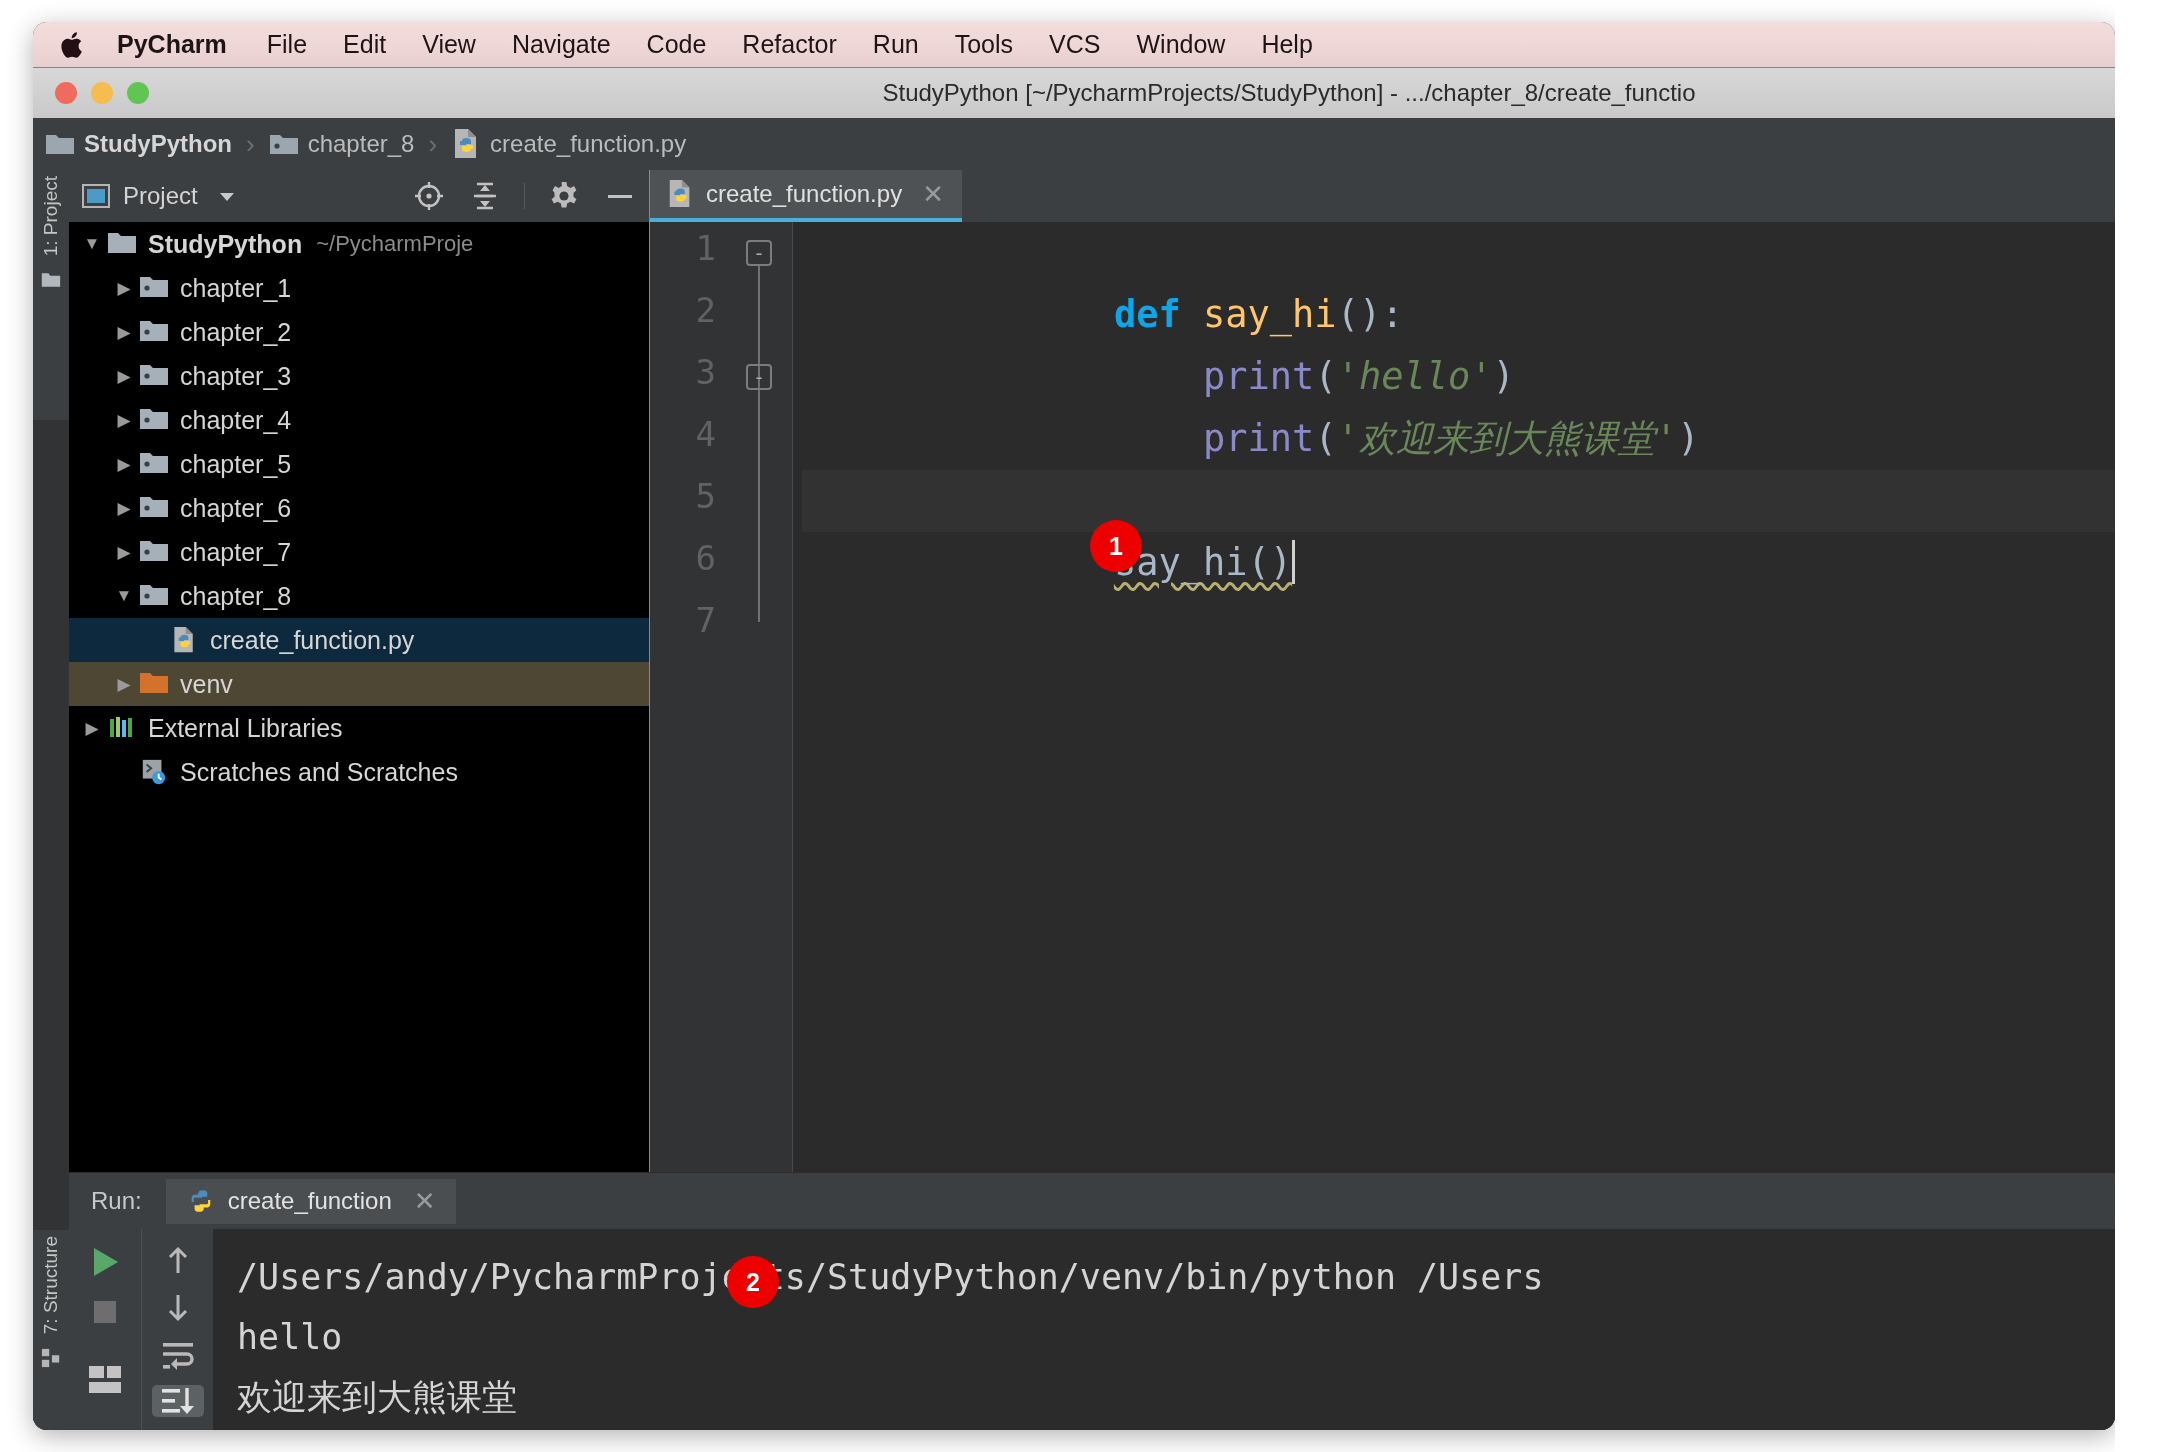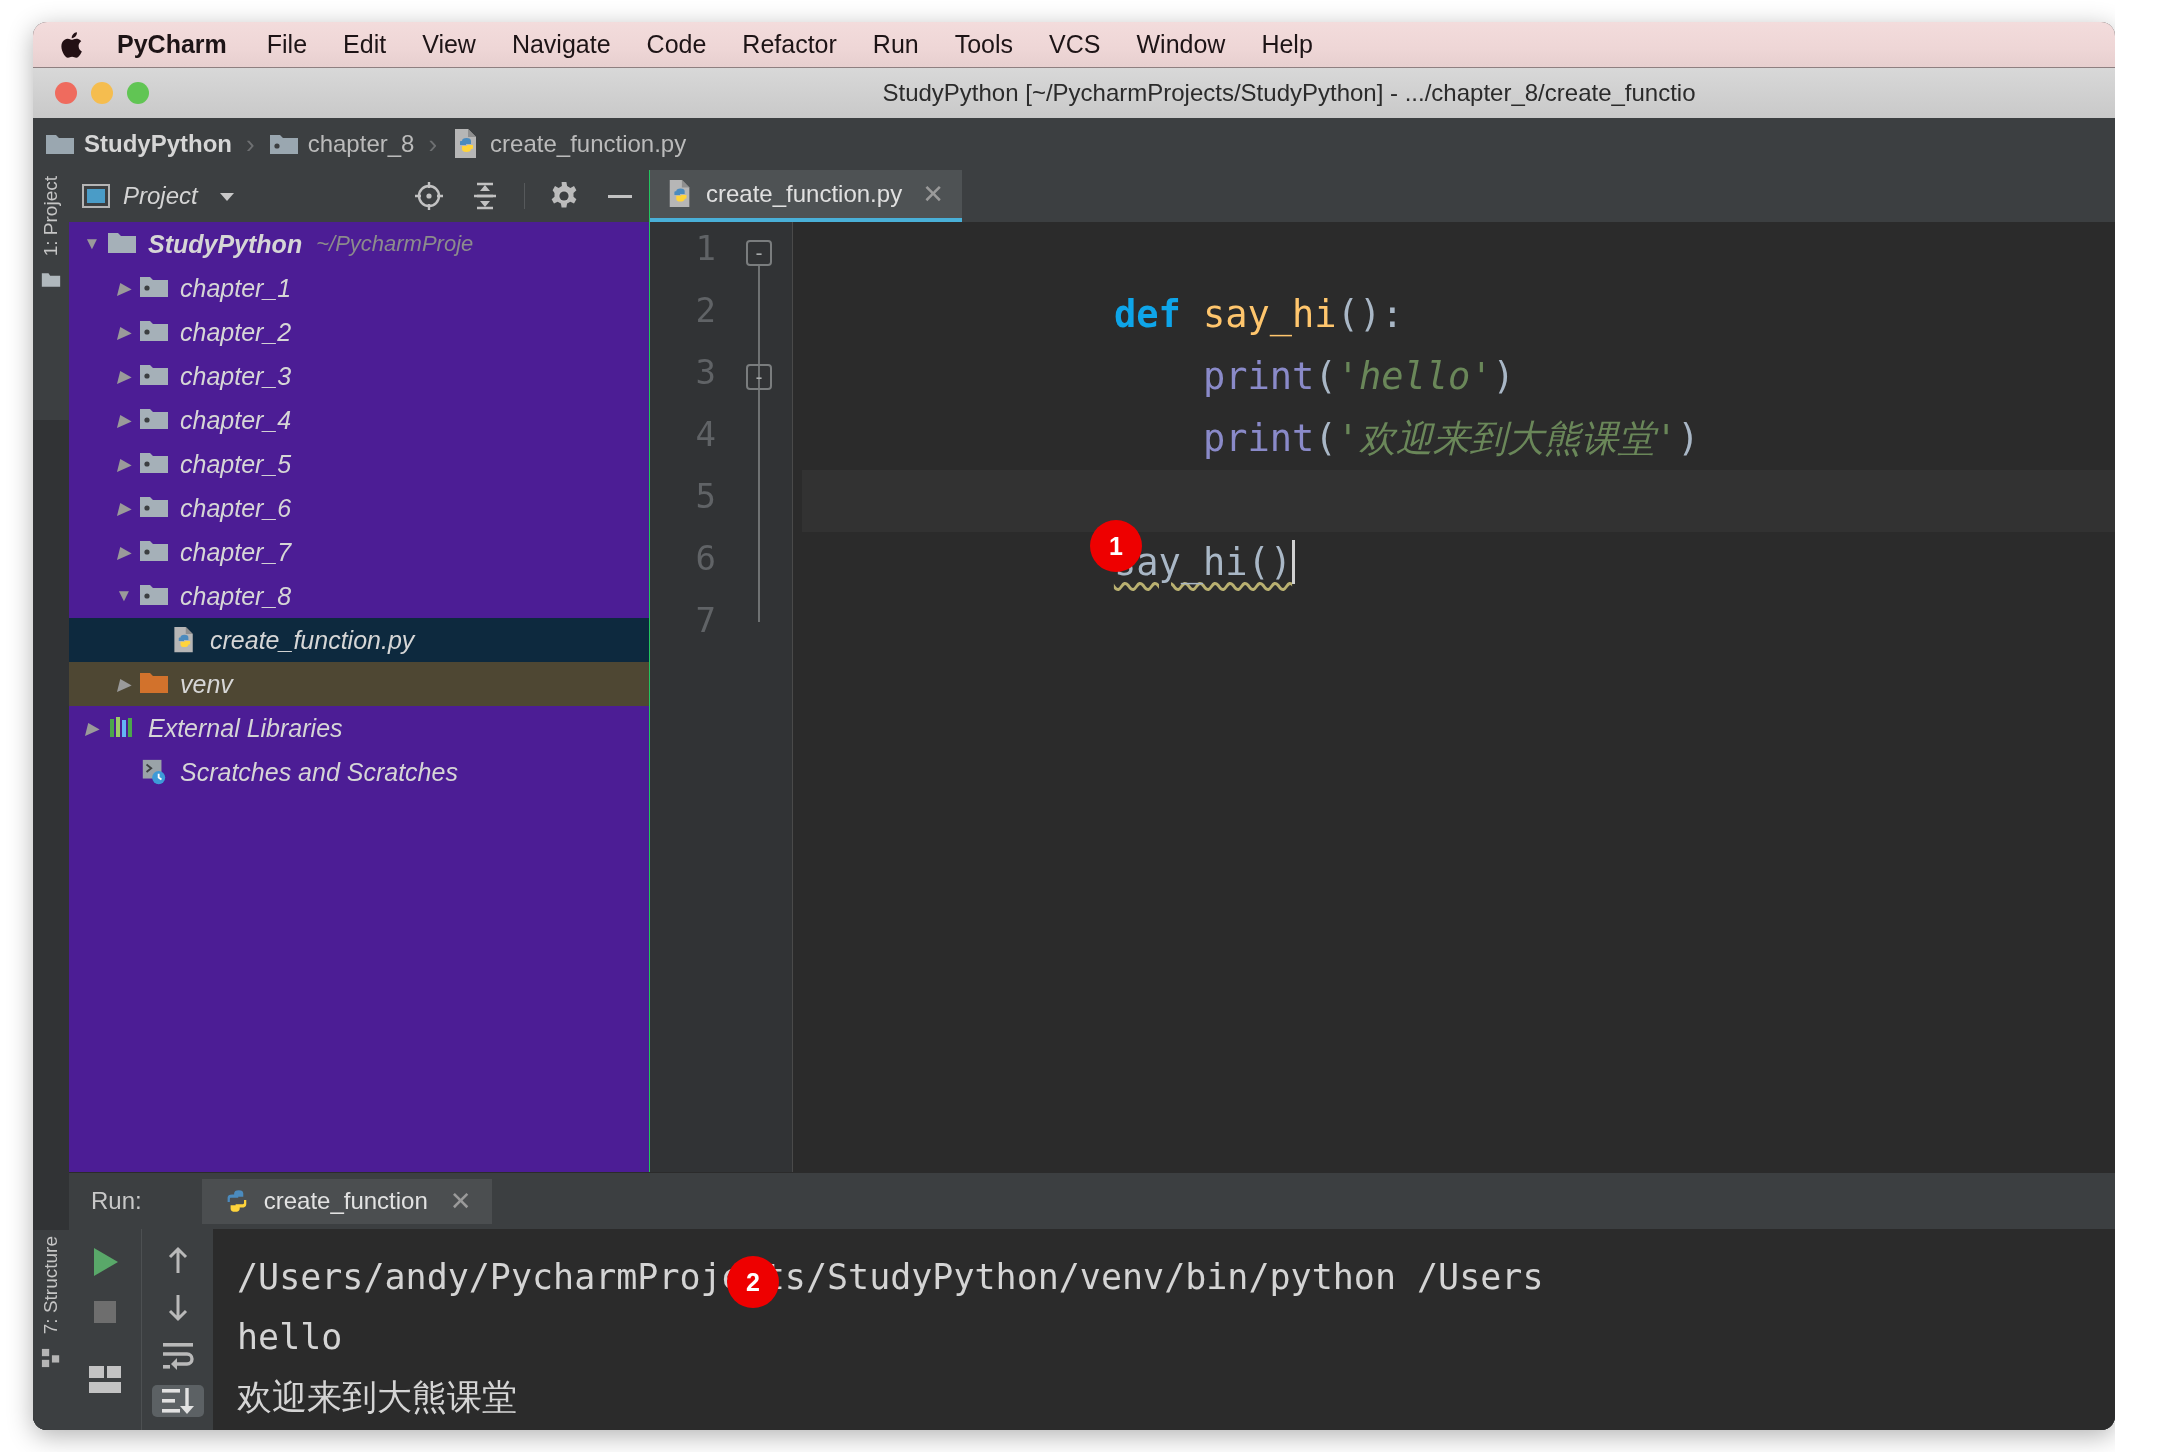--- a/index.html
+++ b/index.html
@@ -113,23 +113,22 @@
     font-size: 19px; color: #c6c6c6;
     white-space: nowrap;
     padding: 6px 0;
   }
   .mini-ico { width: 20px; height: 20px; margin: 8px 0; }
 
   
   .project-panel {
     position: absolute; left: 36px; top: 52px;
     width: 580px; height: 1002px;
-    background: #4c1d95;
+    background: #000000;
     border-right: 1px solid #22c55e;
-    font-style: italic;
   }
   .panel-header {
     position: absolute; left: 0; top: 0;
     width: 100%; height: 52px;
     display: flex; align-items: center;
     padding: 0 12px; box-sizing: border-box;
     background: #3c3f41;
   }
   .panel-title { font-size: 24px; color: #d4d4d4; margin-left: 12px; }
   .hdr-icons { margin-left: auto; display: flex; align-items: center; gap: 22px; }
@@ -230,21 +229,21 @@
     vertical-align: -9px;
   }
 
   
   .run-panel {
     position: absolute; left: 36px; top: 1054px;
     right: 0; bottom: 0;
     background: #3c3f41;
     border-top: 1px solid #2b2b2b;
   }
-  .run-tabbar { position: absolute; left: 0; top: 0; width: 100%; height: 56px; display: flex; align-items: center; gap: 36px; }
+  .run-tabbar { position: absolute; left: 0; top: 0; width: 100%; height: 56px; display: flex; align-items: center; }
   .run-label { font-size: 24px; color: #c8c8c8; margin-left: 22px; margin-right: 24px; }
   .run-tab {
     display: flex; align-items: center; height: 45px;
     padding: 0 20px; background: #4b4e50;
   }
   .run-tab .ico { width: 28px; height: 30px; margin-right: 14px; }
   .run-tab .label { font-size: 24px; color: #e2e2e2; }
   .run-tab .close { margin-left: 22px; font-size: 26px; color: #9a9a9a; line-height: 1; }
 
   .run-toolbar-a {

